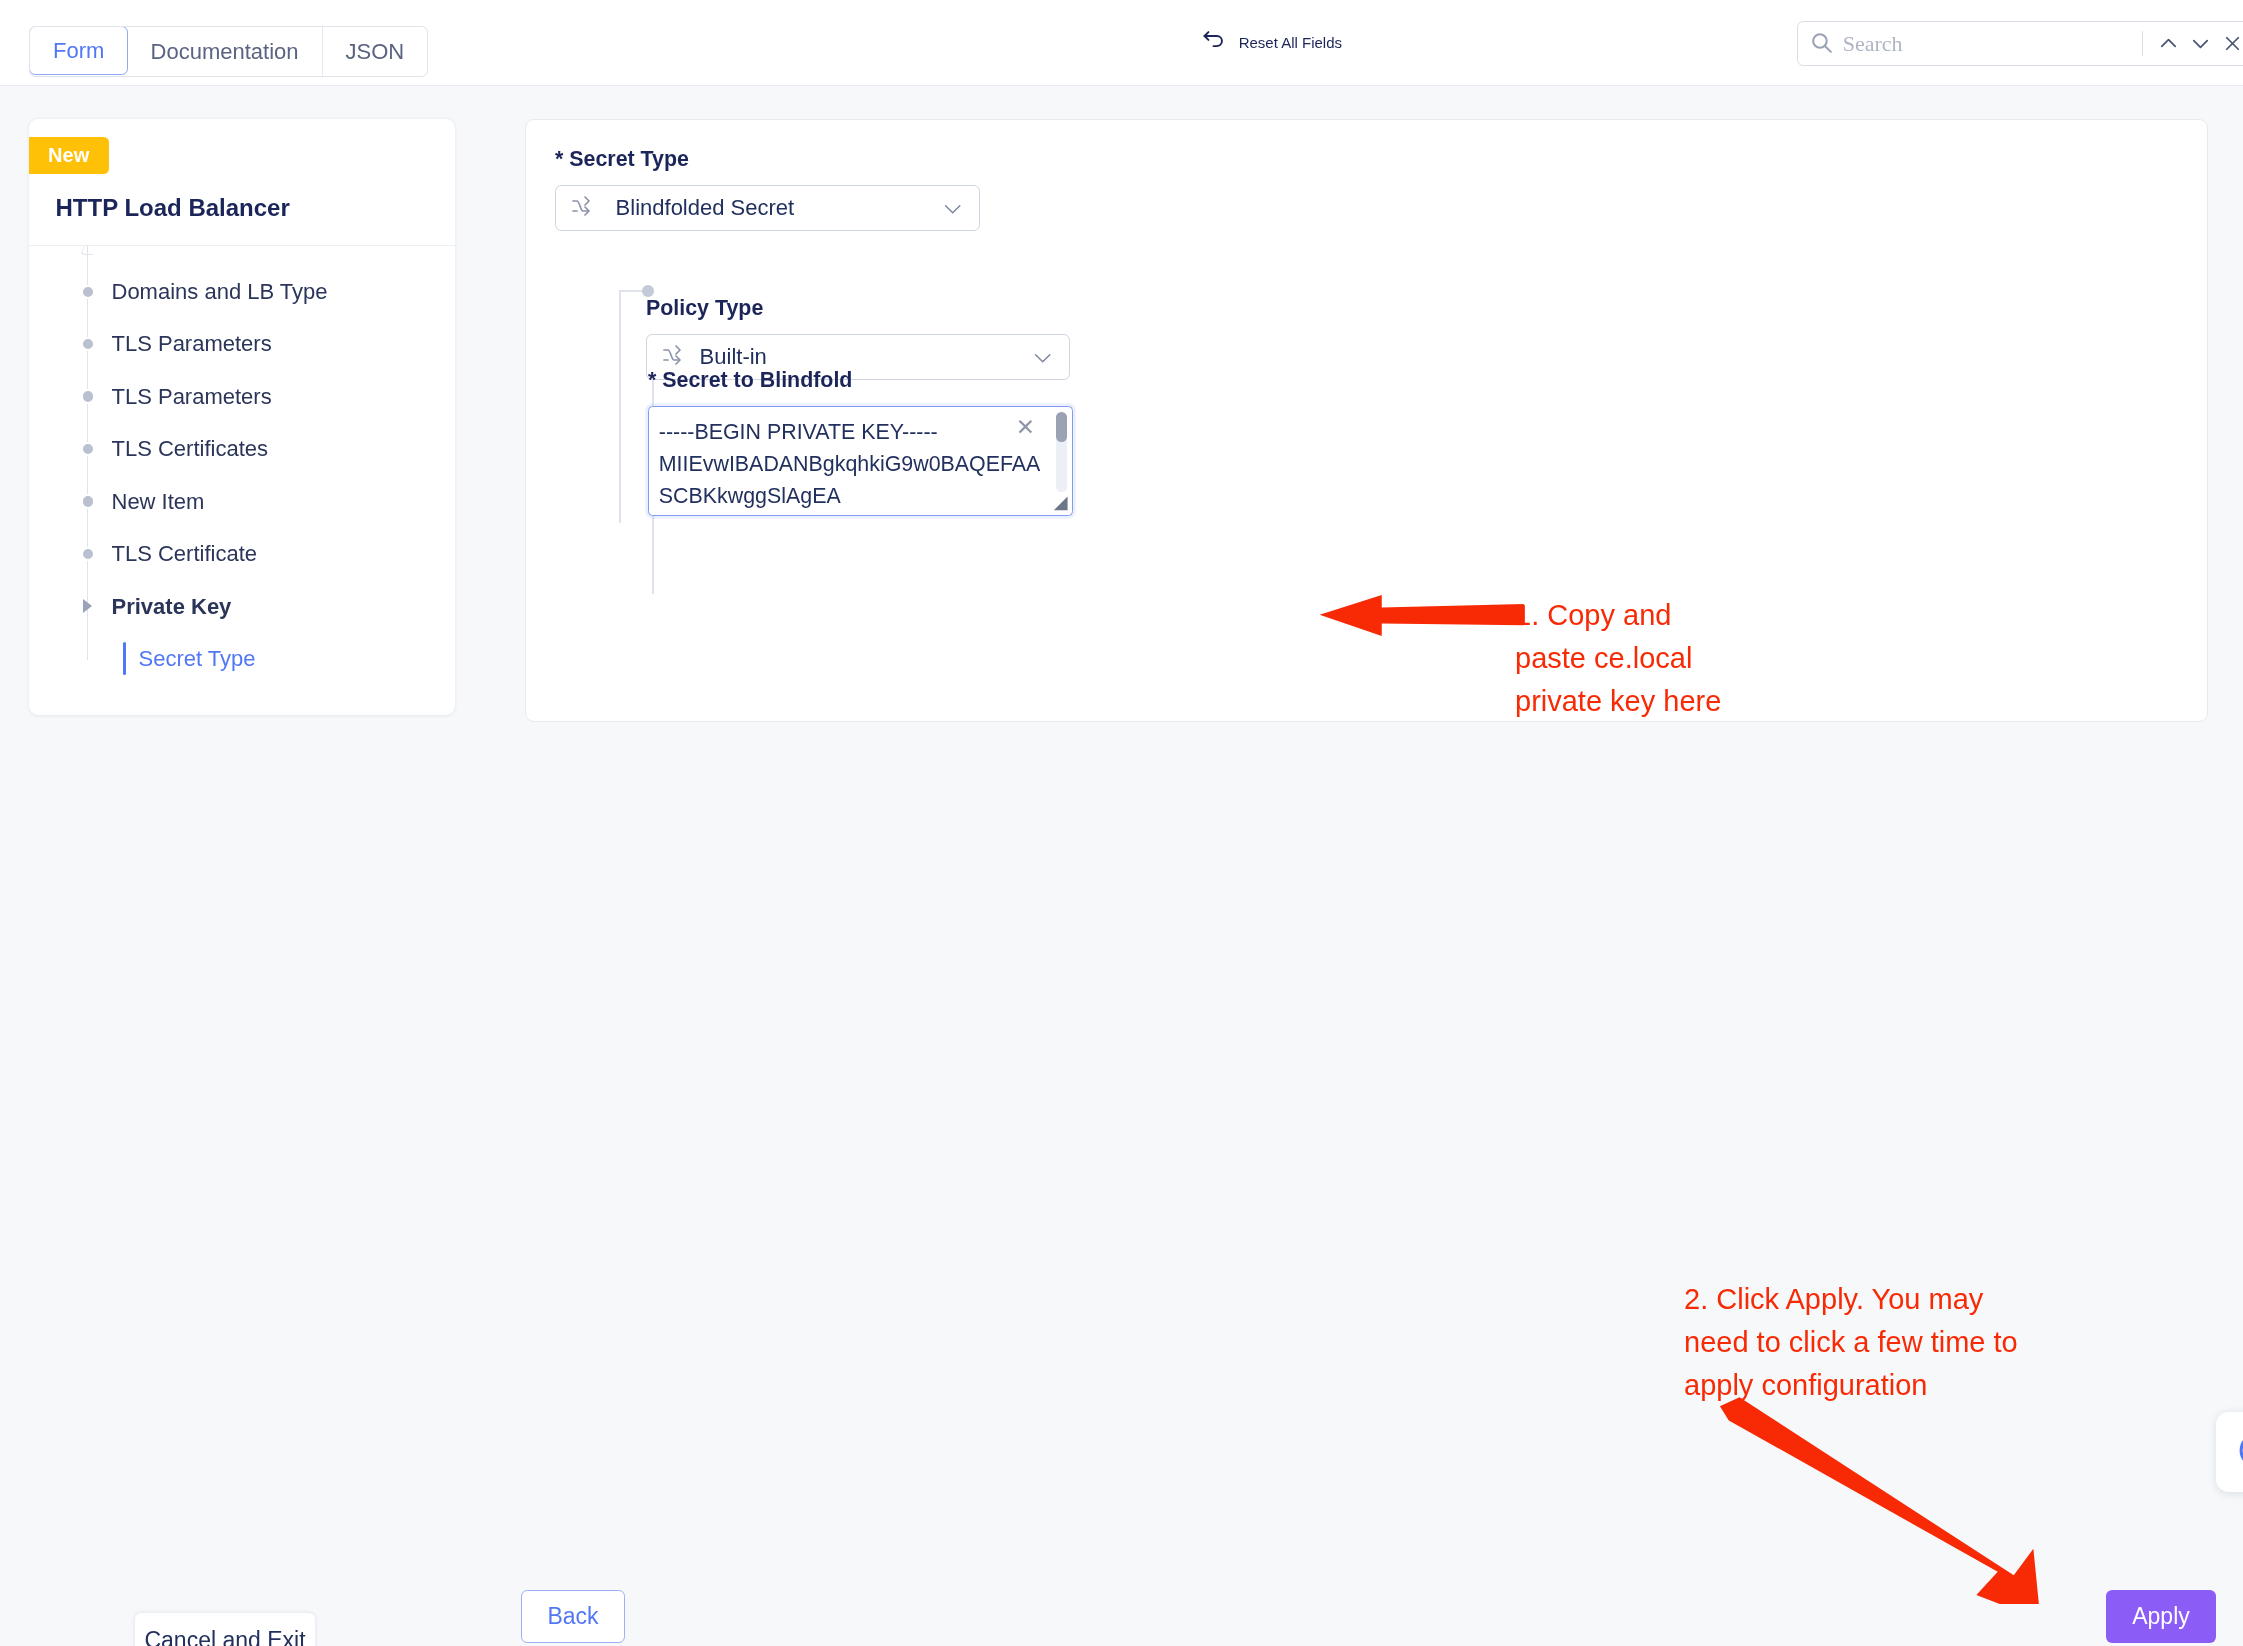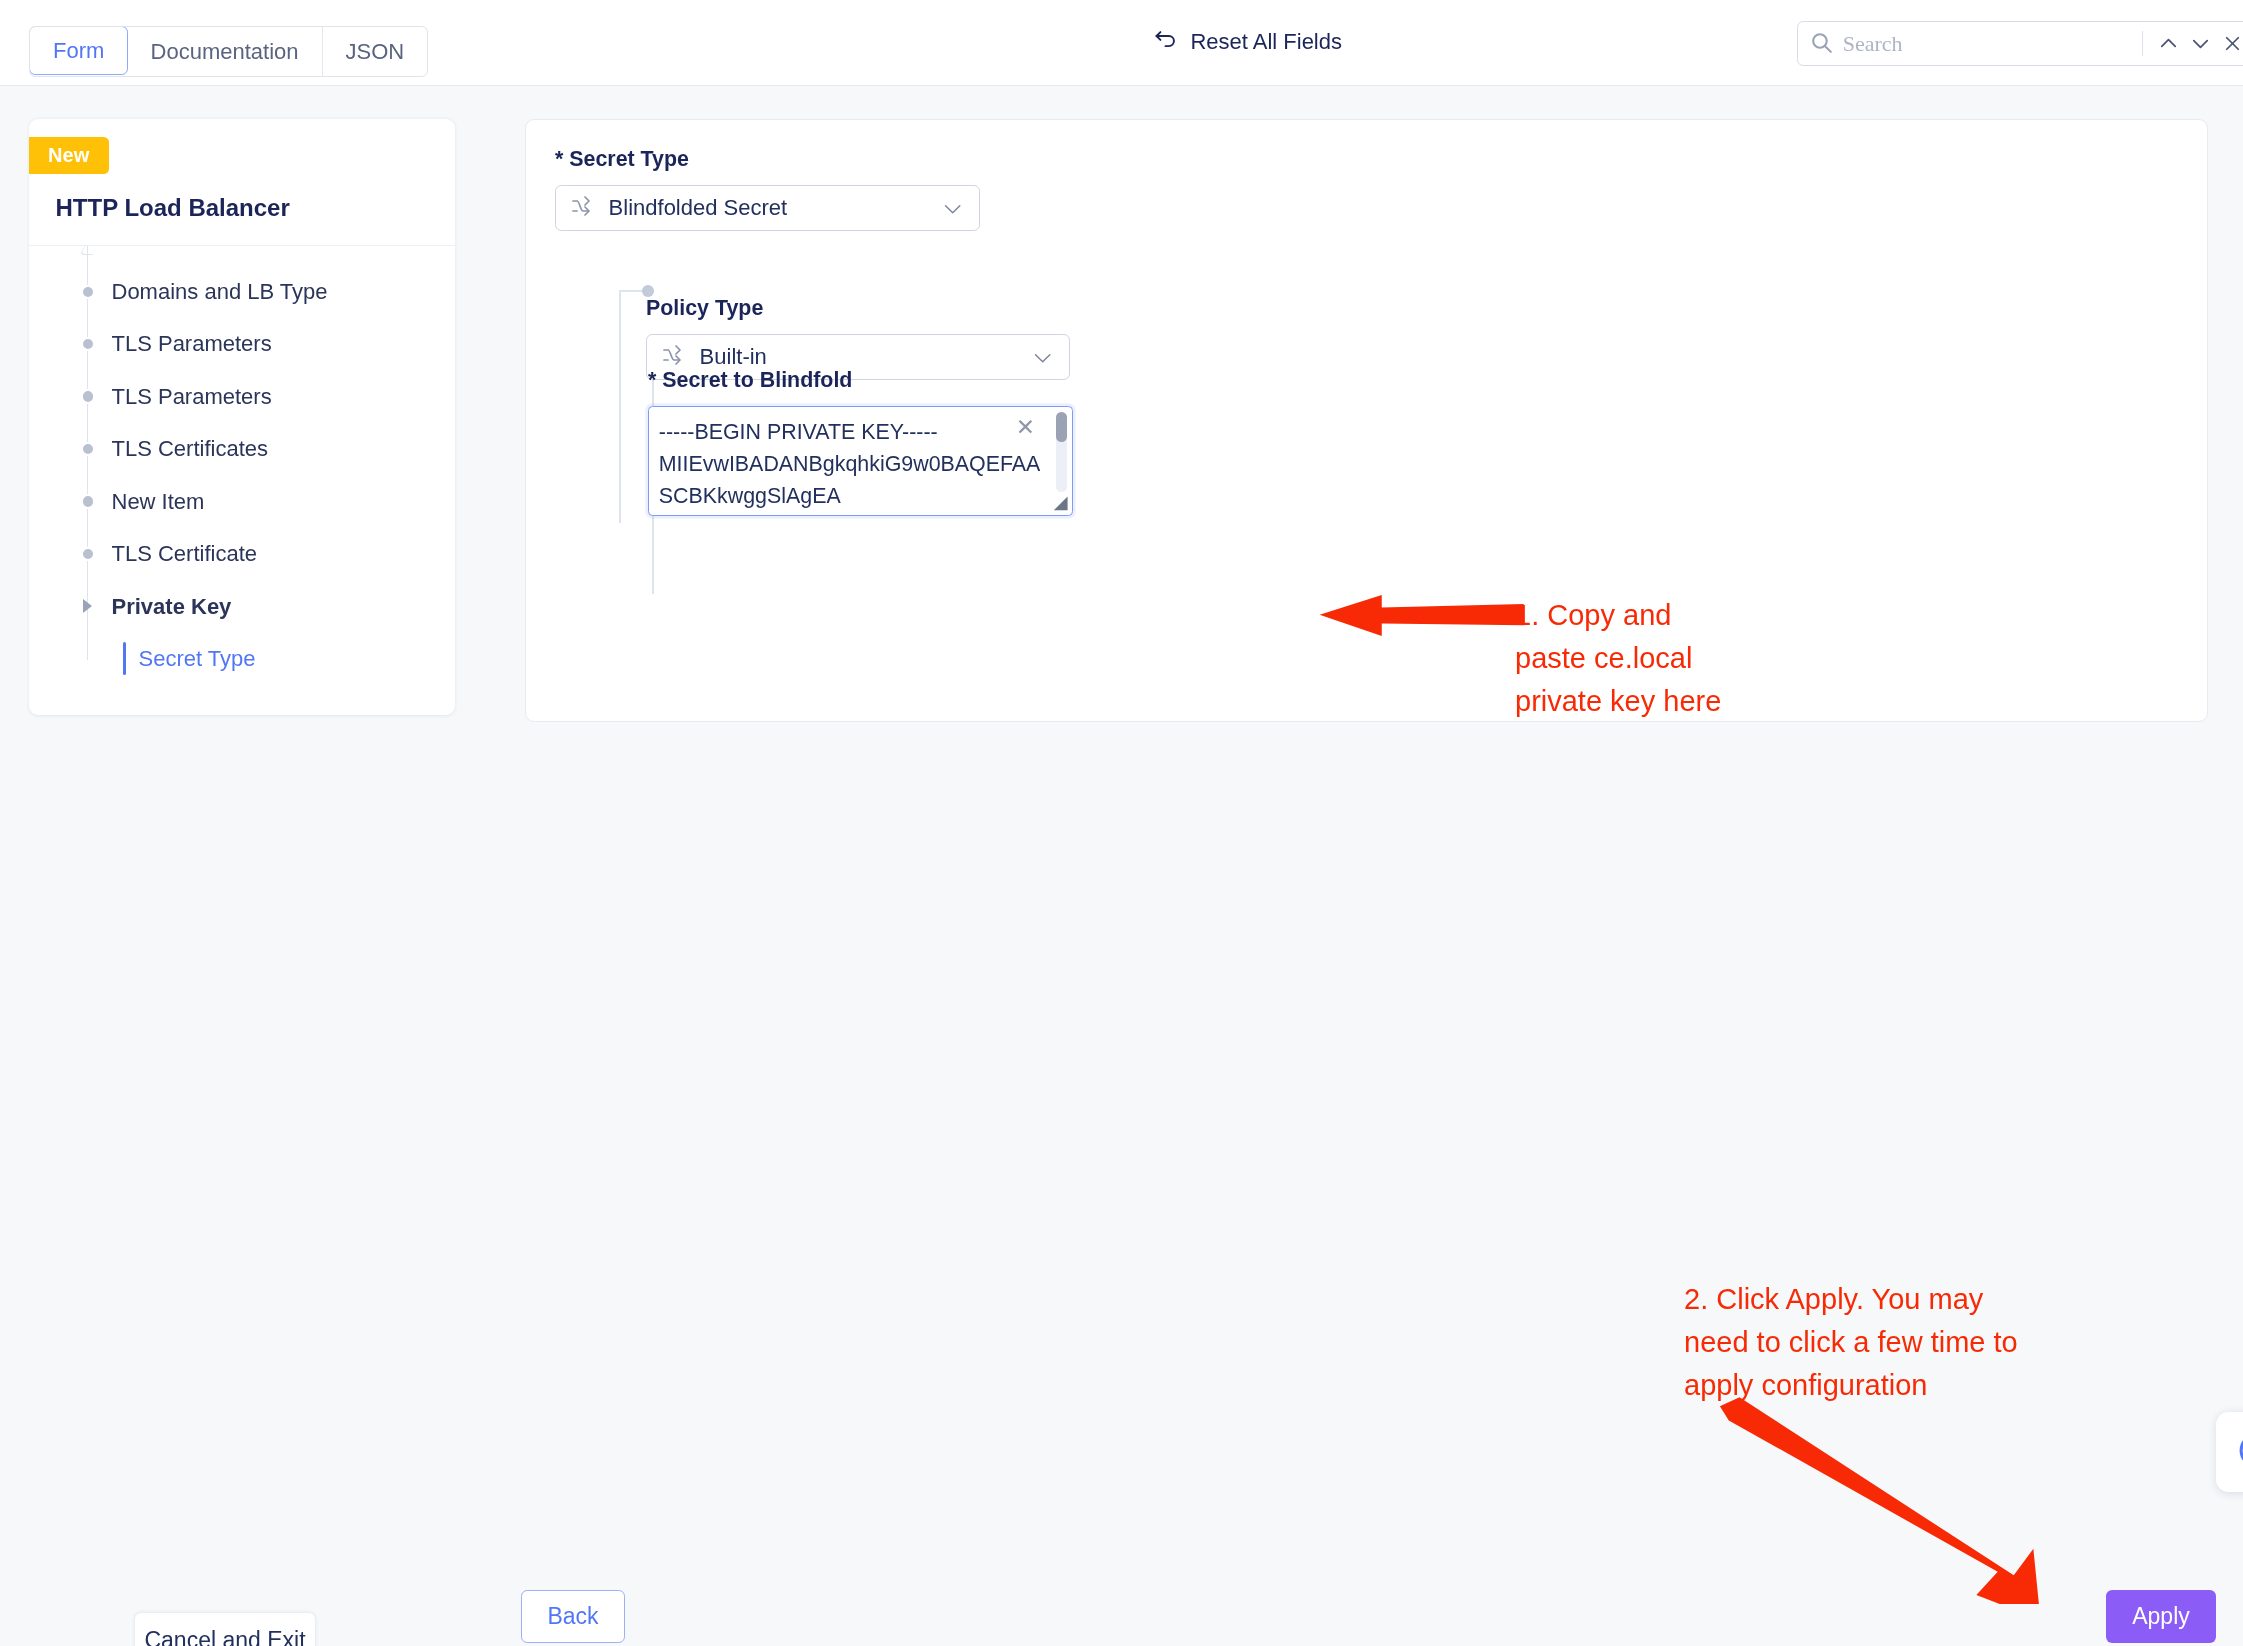--- a/index.html
+++ b/index.html
@@ -32,21 +32,21 @@
   .tab:last-child { border-right: none; }
   .tab.active {
     color: #5277f5; border: 1.3px solid #8fa8f8; border-radius: 6.2px;
     margin: -0.9px; position: relative; z-index: 2; background:#fff;
   }
 
   .reset-wrap {
     position: absolute; right: 902px; top: 27px;
     display: flex; align-items: center; gap: 11.6px; cursor: pointer;
   }
-  .reset-label { font-size: 22px; color: #1b2559; white-space: nowrap; }
+  .reset-label { font-size: 15px; color: #1b2559; white-space: nowrap; }
 
   .searchbox {
     position: absolute; right: -16px; top: 21.4px;
     width: 463px; height: 45px;
     border: 0.9px solid #d7dce6; border-radius: 6.2px; background: #fff;
     display: flex; align-items: center; padding: 0 10.7px;
   }
   .search-input {
     flex: 1; border: none; outline: none; font-size: 22px;
     color: #1b2559; background: transparent;
@@ -129,21 +129,21 @@
 
   .select {
     position: relative; display: flex; align-items: center;
     height: 46px; background: #fff;
     border: 0.9px solid #cfd5e0; border-radius: 6.2px;
     padding: 0 14.3px; cursor: pointer;
   }
   .select .sel-text { font-size: 22px; color: #22305e; margin-left: 14.3px; }
   .chev { position: absolute; right: 16px; top: 50%; margin-top: -5.3px; color: #7b8498; }
 
-  .sel-secret-type { width: 425px; }
+  .sel-secret-type { width: 425px; gap: 7px; }
   .sel-action      { width: 424px; }
   .sel-policy      { width: 424px; }
 
   
   .conn { position: absolute; background: #dfe3eb; }
   .conn-dot {
     position: absolute; width: 11.6px; height: 11.6px; border-radius: 50%;
     background: #c3cad8;
   }
 

